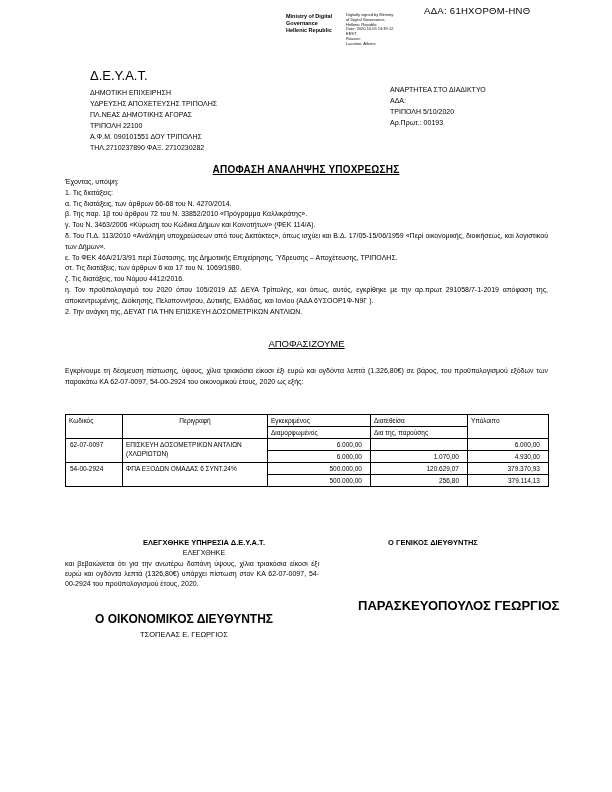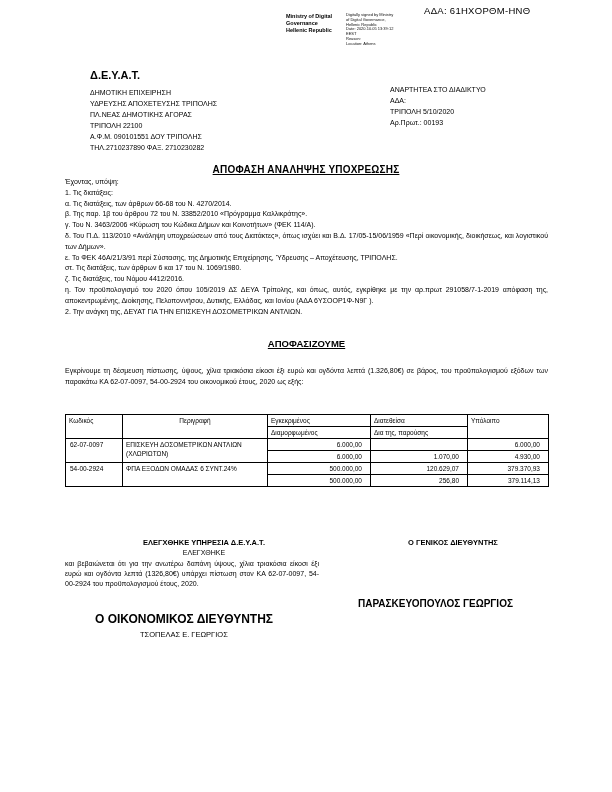--- a/index.html
+++ b/index.html
@@ -26,21 +26,21 @@
     top: 13px;
     left: 286px;
     display: flex;
     gap: 6px;
     align-items: flex-start;
   }
   .sig-org { font-size: 5.5px; font-weight: bold; line-height: 7px; width: 54px; }
   .sig-details { font-size: 4px; line-height: 4.8px; width: 60px; color: #111; }
 
   .org-block { position: absolute; top: 70px; left: 90px; font-size: 7px; line-height: 11px; }
-  .org-abbr { font-size: 11px; font-weight: bold; margin-bottom: 6px; }
+  .org-abbr { font-size: 13px; font-weight: normal; margin-bottom: 6px; }
 
   .meta-block { position: absolute; top: 84px; left: 390px; font-size: 7px; line-height: 11px; }
 
   .doc-title {
     position: absolute;
     top: 164px;
     left: 0;
     width: 612px;
     text-align: center;
     font-size: 10px;
@@ -54,21 +54,21 @@
     top: 177px;
     left: 65px;
     width: 483px;
     font-size: 7px;
     line-height: 10.8px;
   }
   .content p { margin: 0; text-align: justify; }
 
   .decide-heading {
     text-align: center;
-    font-weight: bold;
+    font-weight: normal;
     font-size: 9.5px;
     text-decoration: underline;
     margin: 22px 0 16px 0;
   }
 
   table.budget {
     border-collapse: collapse;
     width: 100%;
     margin-top: 26px;
     font-size: 6.5px;
@@ -86,37 +86,37 @@
   table.budget th.center { text-align: center; }
   table.budget td.num { text-align: right; padding-right: 8px; }
   table.budget td.code { padding-left: 4px; }
 
   .footer-left-heading {
     position: absolute; top: 538px; left: 78px; width: 252px;
     text-align: center; font-weight: bold; font-size: 7.5px;
   }
   .footer-right-heading {
     position: absolute; top: 538px; left: 388px;
-    font-weight: bold; font-size: 7.5px; margin-left: 20px;
+    font-weight: bold; font-size: 7.5px;
   }
   .checked-label {
     position: absolute; top: 549px; left: 78px; width: 252px;
     text-align: center; font-size: 7px;
   }
   .verification {
     position: absolute; top: 559px; left: 65px; width: 254px;
     font-size: 7px; line-height: 10px; text-align: justify;
   }
   .signer-left-title {
     position: absolute; top: 612px; left: 95px;
     font-weight: bold; font-size: 12px;
   }
   .signer-right-name {
     position: absolute; top: 598px; left: 358px;
-    font-weight: bold; font-size: 10px;
+    font-weight: bold; font-size: 13px;
   }
   .signer-left-name {
     position: absolute; top: 630px; left: 140px;
     font-weight: normal; font-size: 7.5px;
   }
 </style>
 </head>
 <body>
 
 <div class="page">

